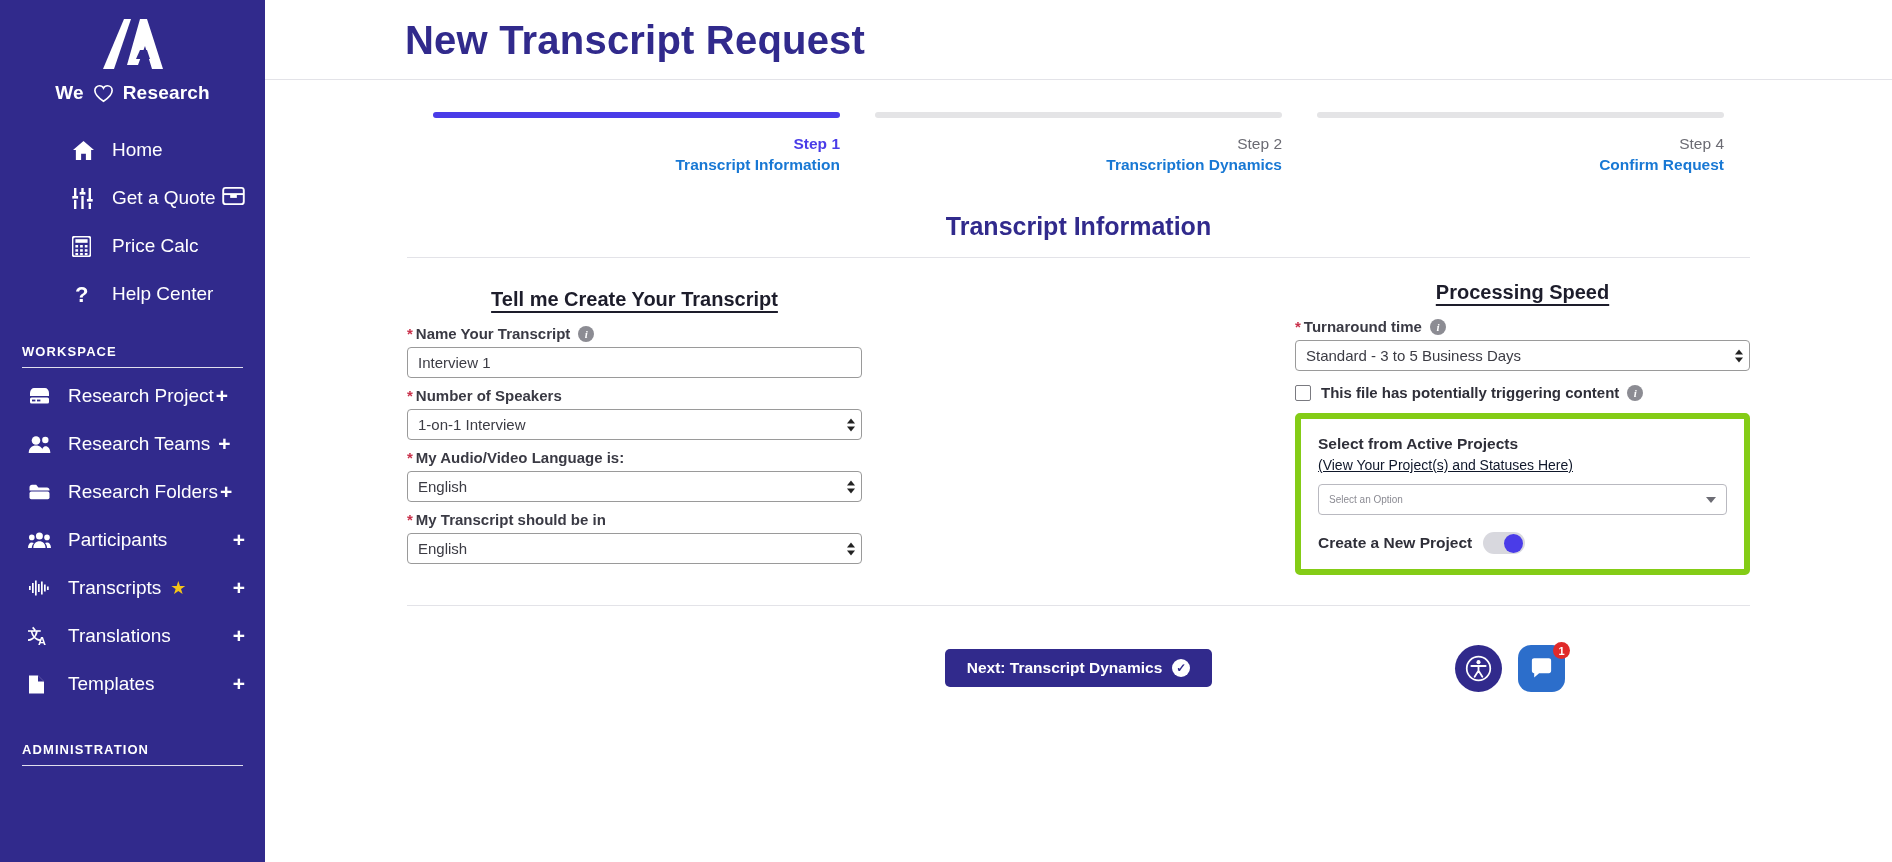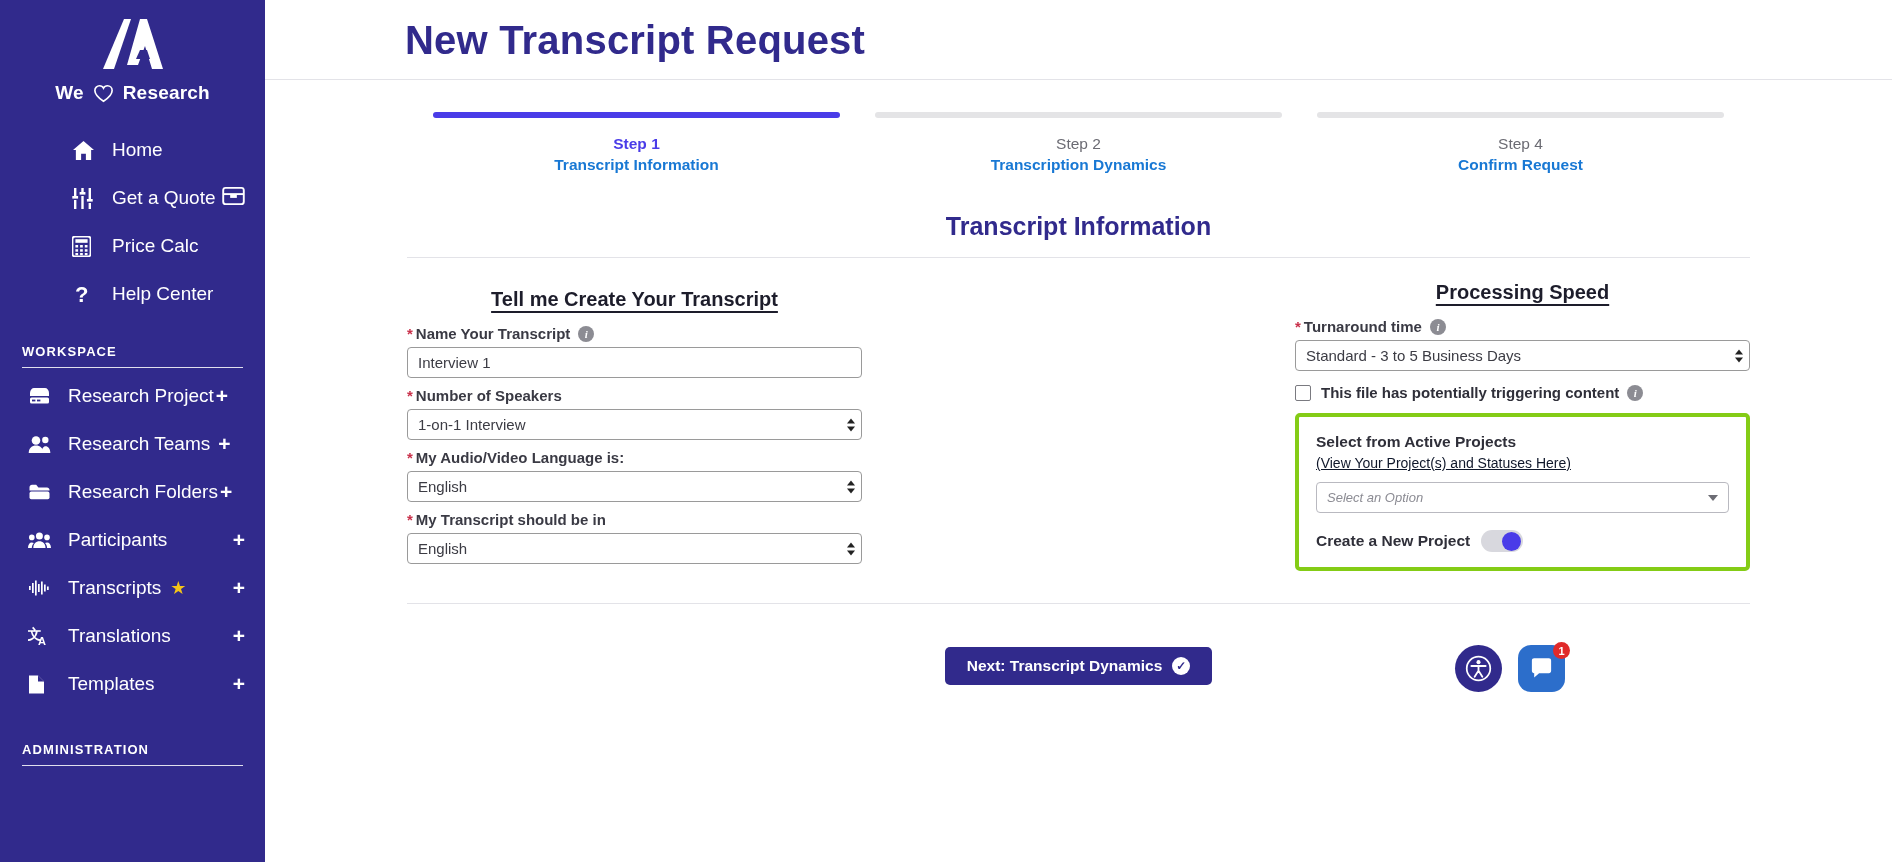--- a/index.html
+++ b/index.html
@@ -80,21 +80,21 @@
     letter-spacing: .2px;
   }
   #title-rule { margin-top: 16px; border-bottom: 1px solid #e3e3e8; }
 
   
   #stepper {
     display: flex;
     padding: 32px 168px 0 168px;
     gap: 35px;
   }
-  .step { flex: 1; text-align: center; cursor: pointer; }
+  .step { flex: 1; text-align: right; cursor: pointer; }
   .step .bar { height: 6px; border-radius: 3px; background: #e4e4e6; }
   .step.active .bar { background: #4a3ce8; }
   .step .num { margin-top: 17px; font-size: 15.5px; color: #6b6b73; font-weight: 500; }
   .step.active .num { color: #4a3ce8; font-weight: 600; }
   .step .cap { margin-top: 3px; font-size: 15.5px; color: #1878d4; font-weight: 600; }
 
   
   #form-title {
     text-align: center;
     font-size: 25px; font-weight: 700;
@@ -158,37 +158,36 @@
   
   .chk-row { display: flex; align-items: center; margin-top: 13px; }
   .chk {
     width: 16px; height: 16px; border: 1.5px solid #7a7a80;
     border-radius: 2px; background: #fff; cursor: pointer; flex: 0 0 16px;
   }
   .chk-lbl { margin-left: 10px; font-size: 15px; font-weight: 700; color: #2f2f39; }
 
   .panel {
     margin-top: 12px;
-    border: 4px solid #84cc16;
+    border: 6px solid #84cc16;
     border-radius: 5px;
     padding: 16px 17px 15px 17px;
   }
   .panel-title { font-size: 15.5px; font-weight: 700; color: #2f2f39; }
   .panel-link {
     display: inline-block; margin-top: 4px;
     font-size: 14px; color: #0f172a; text-decoration: underline;
     cursor: pointer;
   }
   .combo {
     margin-top: 10px;
     height: 31px; border: 1px solid #b9b9c0; border-radius: 4px;
     display: flex; align-items: center; padding: 0 10px;
-    font-size: 13px; color: #8b8b93; background: #fff; cursor: pointer;
+    font-size: 10px; color: #8b8b93; background: #fff; cursor: pointer;
     position: relative;
-    font-style: italic;
   }
   .combo .caret {
     position: absolute; right: 10px; top: 50%; transform: translateY(-50%);
     width: 0; height: 0;
     border-left: 5px solid transparent; border-right: 5px solid transparent;
     border-top: 6px solid #6c6c74;
   }
   .toggle-row { display: flex; align-items: center; margin-top: 17px; }
   .toggle-lbl { font-size: 15.5px; font-weight: 700; color: #2f2f39; margin-right: 11px; }
   .toggle {

